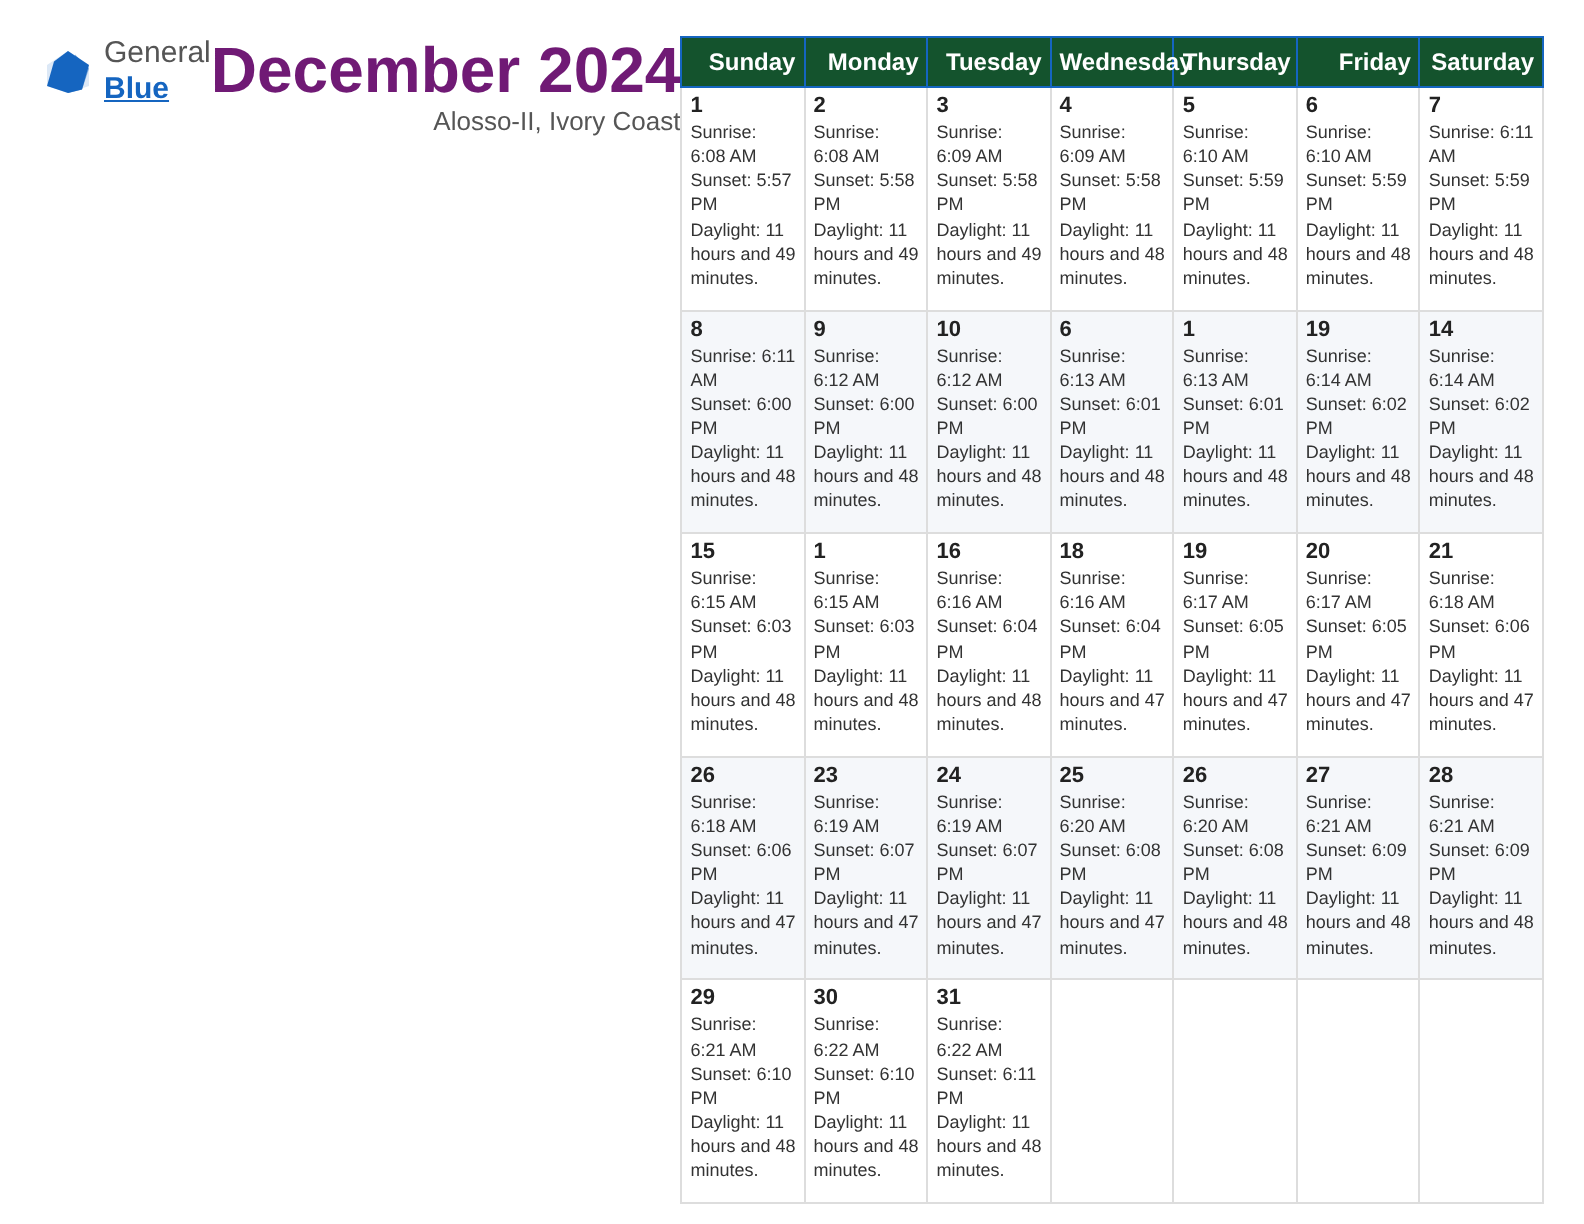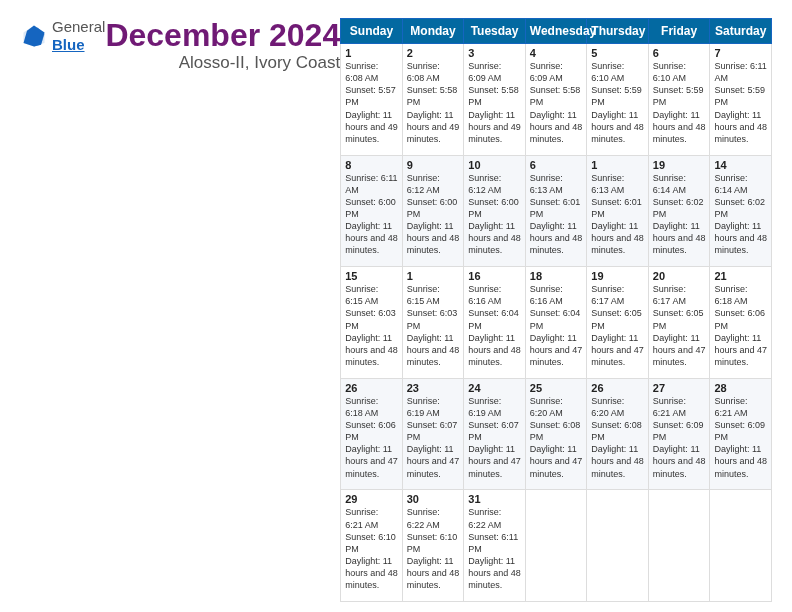--- a/index.html
+++ b/index.html
@@ -41,37 +41,37 @@
     .title-block {
       text-align: right;
     }
     .month-title {
       font-size: 32px;
       font-weight: bold;
       color: #701a75;
       line-height: 1.1;
     }
     .location {
-      font-size: 17px;
+      font-size: 13px;
       color: #555;
     }
     .calendar {
       flex: 1;
       border: 1px solid #ccc;
       border-collapse: collapse;
       width: 100%;
       table-layout: fixed;
     }
     .calendar th {
-      background-color: #0369a1;
+      background-color: #14532d;
       color: #fff;
       font-size: 12px;
       font-weight: bold;
       padding: 5px 4px;
-      text-align: center;
+      text-align: right;
       border: 1px solid #1565c0;
     }
     .calendar td {
       vertical-align: top;
       padding: 3px 4px;
       border: 1px solid #ddd;
       font-size: 9.5px;
       color: #333;
       background: #fff;
     }

